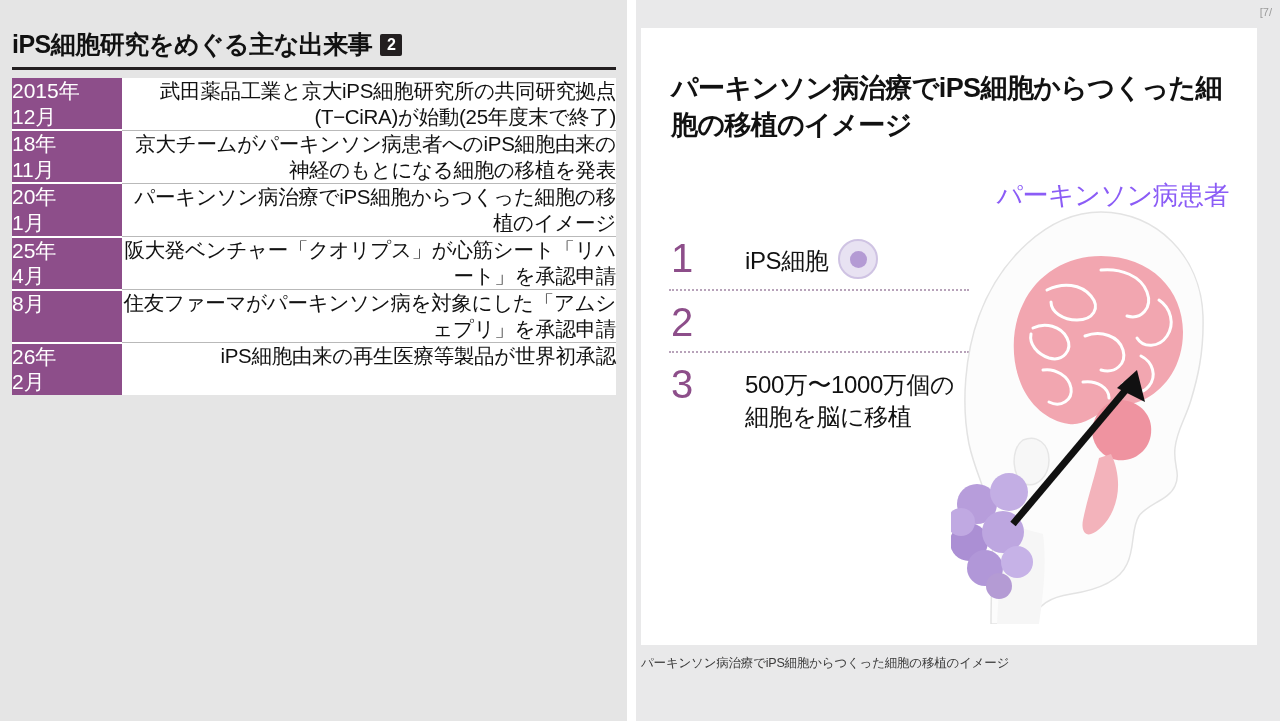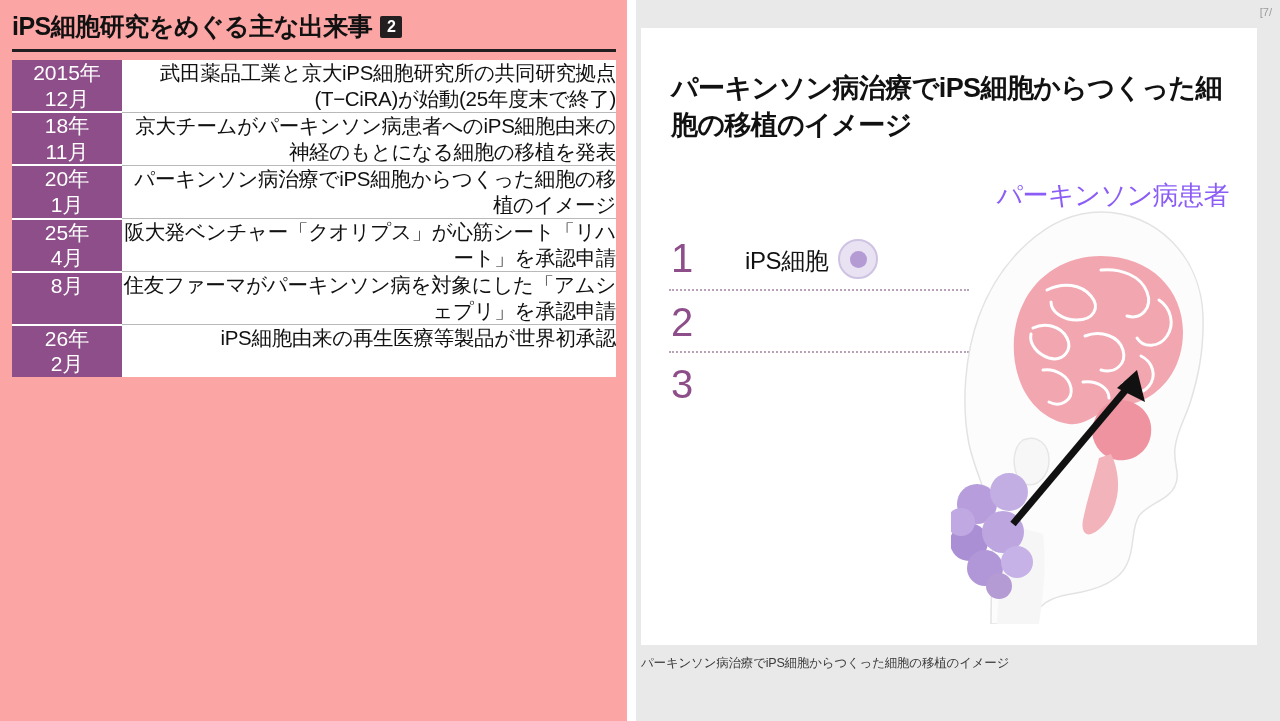--- a/index.html
+++ b/index.html
@@ -17,24 +17,24 @@
   .page {
     position: absolute;
     inset: 0;
     display: flex;
   }
 
   
   .left-panel {
     width: 627px;
     height: 721px;
-    background: #fca5a5;
+    background: #e5e5e5;
     position: relative;
     box-sizing: border-box;
-    padding: 6px 12px 0 10px;
+    padding: 24px 12px 0 10px;
   }
   .left-title {
     display: flex;
     align-items: center;
     gap: 8px;
     font-size: 25px;
     font-weight: bold;
     color: #111111;
     letter-spacing: -0.5px;
     padding: 4px 0 6px 2px;
@@ -65,21 +65,21 @@
     table-layout: fixed;
   }
   table.timeline td {
     vertical-align: top;
     padding: 0;
   }
   td.date-cell {
     width: 110px;
     background: #8d4e8a;
     color: #ffffff;
-    text-align: center;
+    text-align: left;
     font-size: 21px;
     line-height: 1.22;
     font-weight: normal;
     padding: 7px 10px 8px 6px;
     border-bottom: 2px solid #ffffff;
     box-sizing: border-box;
     white-space: pre-line;
   }
   td.body-cell {
     background: #ffffff;
@@ -295,20 +295,21 @@
               </span>
           </div>
         </div>
 
         <div class="step">
           <div class="step-num">2</div>
         </div>
 
         <div class="step">
           <div class="step-num">3</div>
+          <div class="step-text">500万〜1000万個の細胞を脳に移植</div>
         </div>
       </div>
 
       <svg class="illus" viewBox="0 0 300 420">
 
         <path d="M150 8 C205 8 250 52 252 112 C253 150 246 176 240 196
                  C234 216 226 226 224 244 C222 262 230 268 224 282
                  C218 296 196 300 188 312 C180 324 184 344 176 360
                  C168 378 146 386 120 390 C100 393 86 400 80 420
                  L40 420 C40 370 44 336 40 312 C36 288 24 268 18 240

